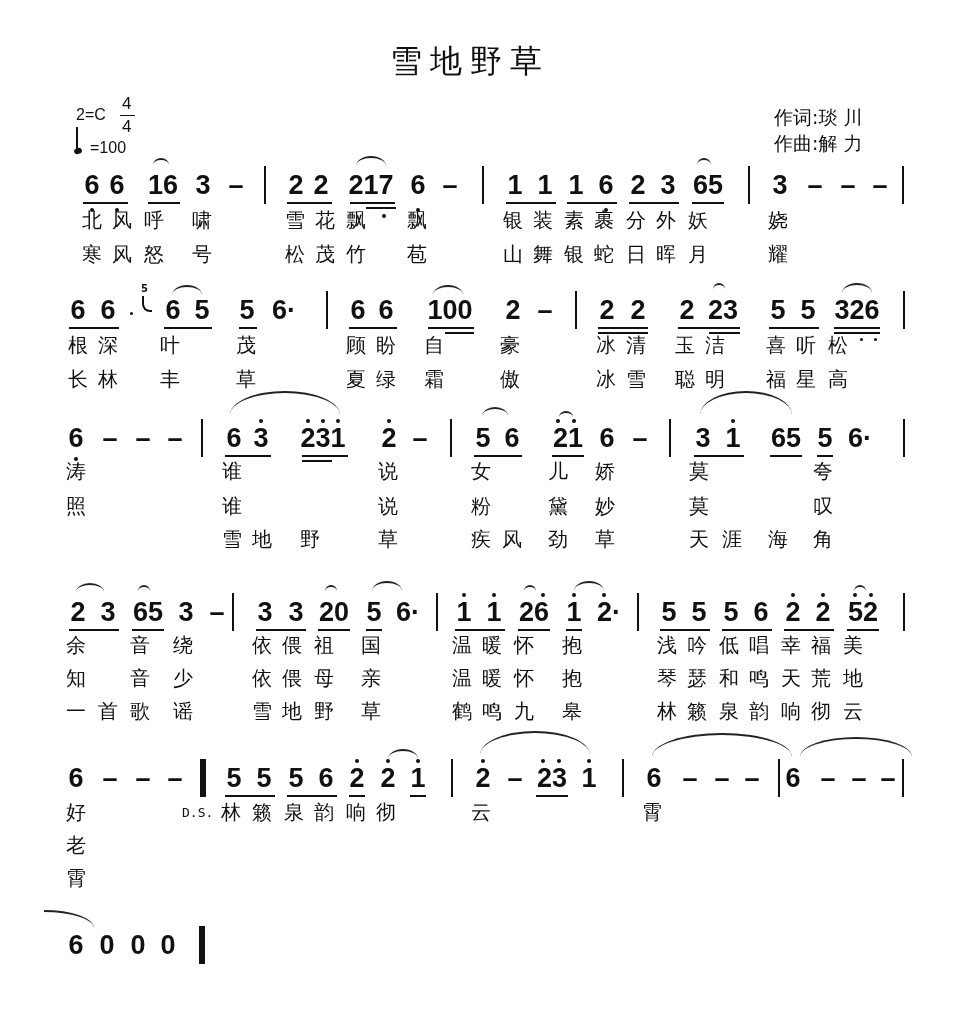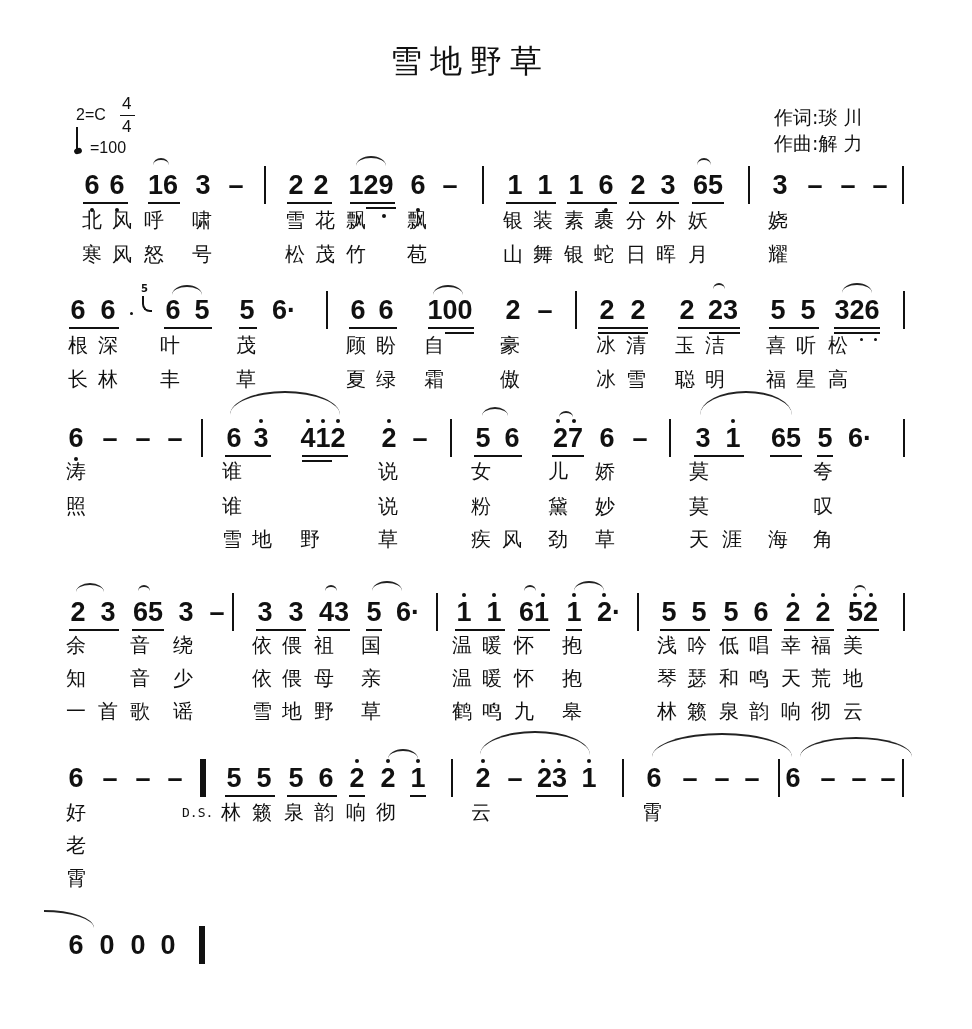--- a/index.html
+++ b/index.html
@@ -49,21 +49,21 @@
   <div class="note" style="left:145px;top:0;width:36px;">16</div>
   <div class="u1" style="left:148px;top:32px;width:32px;"></div>
   <div class="note" style="left:193px;top:0;width:20px;">3</div>
   <div class="note" style="left:226px;top:0;width:20px;">–</div>
   <div class="bar" style="left:264px;top:-4px;"></div>
 
   <div class="note" style="left:286px;top:0;width:20px;">2</div>
   <div class="note" style="left:311px;top:0;width:20px;">2</div>
   <div class="u1" style="left:287px;top:32px;width:45px;"></div>
   <div class="slur" style="left:356px;top:-14px;width:30px;height:8px;"></div>
-  <div class="note" style="left:346px;top:0;width:50px;">129</div>
+  <div class="note" style="left:346px;top:0;width:50px;">217</div>
   <div class="u1" style="left:350px;top:32px;width:45px;"></div>
   <div class="u1" style="left:366px;top:37px;width:30px;"></div>
   <div class="dot" style="left:382px;top:44px;"></div>
   <div class="note" style="left:408px;top:0;width:20px;">6</div>
   <div class="dot" style="left:416px;top:38px;"></div>
   <div class="note" style="left:440px;top:0;width:20px;">–</div>
   <div class="bar" style="left:482px;top:-4px;"></div>
 
   <div class="note" style="left:505px;top:0;width:20px;">1</div>
   <div class="note" style="left:535px;top:0;width:20px;">1</div>
@@ -207,37 +207,37 @@
   <div class="note" style="left:100px;top:0;width:20px;">–</div>
   <div class="note" style="left:133px;top:0;width:20px;">–</div>
   <div class="note" style="left:165px;top:0;width:20px;">–</div>
   <div class="bar" style="left:201px;top:-4px;"></div>
 
   <div class="slur" style="left:230px;top:-32px;width:110px;height:22px;"></div>
   <div class="note" style="left:224px;top:0;width:20px;">6</div>
   <div class="note" style="left:251px;top:0;width:20px;">3</div>
   <div class="dot" style="left:259px;top:-4px;"></div>
   <div class="u1" style="left:225px;top:32px;width:46px;"></div>
-  <div class="note" style="left:298px;top:0;width:50px;">412</div>
+  <div class="note" style="left:298px;top:0;width:50px;">231</div>
   <div class="dot" style="left:306px;top:-4px;"></div>
   <div class="dot" style="left:321px;top:-4px;"></div>
   <div class="dot" style="left:336px;top:-4px;"></div>
   <div class="u1" style="left:302px;top:32px;width:46px;"></div>
   <div class="u1" style="left:302px;top:37px;width:30px;"></div>
   <div class="note" style="left:379px;top:0;width:20px;">2</div>
   <div class="dot" style="left:387px;top:-4px;"></div>
   <div class="note" style="left:410px;top:0;width:20px;">–</div>
   <div class="bar" style="left:450px;top:-4px;"></div>
 
   <div class="slur" style="left:482px;top:-16px;width:26px;height:7px;"></div>
   <div class="note" style="left:473px;top:0;width:20px;">5</div>
   <div class="note" style="left:502px;top:0;width:20px;">6</div>
   <div class="u1" style="left:474px;top:32px;width:48px;"></div>
   <div class="slur" style="left:559px;top:-12px;width:14px;height:4px;"></div>
-  <div class="note" style="left:550px;top:0;width:36px;">27</div>
+  <div class="note" style="left:550px;top:0;width:36px;">21</div>
   <div class="dot" style="left:556px;top:-4px;"></div>
   <div class="dot" style="left:572px;top:-4px;"></div>
   <div class="u1" style="left:552px;top:32px;width:32px;"></div>
   <div class="note" style="left:597px;top:0;width:20px;">6</div>
   <div class="note" style="left:630px;top:0;width:20px;">–</div>
   <div class="bar" style="left:669px;top:-4px;"></div>
 
   <div class="slur" style="left:700px;top:-32px;width:92px;height:22px;"></div>
   <div class="note" style="left:693px;top:0;width:20px;">3</div>
   <div class="note" style="left:723px;top:0;width:20px;">1</div>
@@ -291,35 +291,35 @@
   <div class="note" style="left:130px;top:0;width:36px;">65</div>
   <div class="u1" style="left:132px;top:32px;width:32px;"></div>
   <div class="note" style="left:176px;top:0;width:20px;">3</div>
   <div class="note" style="left:207px;top:0;width:20px;">–</div>
   <div class="bar" style="left:232px;top:-4px;"></div>
 
   <div class="note" style="left:255px;top:0;width:20px;">3</div>
   <div class="note" style="left:286px;top:0;width:20px;">3</div>
   <div class="u1" style="left:256px;top:32px;width:50px;"></div>
   <div class="slur" style="left:325px;top:-12px;width:12px;height:4px;"></div>
-  <div class="note" style="left:316px;top:0;width:36px;">43</div>
+  <div class="note" style="left:316px;top:0;width:36px;">20</div>
   <div class="u1" style="left:318px;top:32px;width:32px;"></div>
   <div class="slur" style="left:372px;top:-16px;width:30px;height:8px;"></div>
   <div class="note" style="left:364px;top:0;width:20px;">5</div>
   <div class="u1" style="left:366px;top:32px;width:16px;"></div>
   <div class="note" style="left:393px;top:0;width:30px;">6·</div>
   <div class="bar" style="left:436px;top:-4px;"></div>
 
   <div class="note" style="left:454px;top:0;width:20px;">1</div>
   <div class="dot" style="left:462px;top:-4px;"></div>
   <div class="note" style="left:484px;top:0;width:20px;">1</div>
   <div class="dot" style="left:492px;top:-4px;"></div>
   <div class="u1" style="left:455px;top:32px;width:50px;"></div>
   <div class="slur" style="left:524px;top:-12px;width:12px;height:4px;"></div>
-  <div class="note" style="left:516px;top:0;width:36px;">61</div>
+  <div class="note" style="left:516px;top:0;width:36px;">26</div>
   <div class="dot" style="left:541px;top:-4px;"></div>
   <div class="u1" style="left:518px;top:32px;width:32px;"></div>
   <div class="slur" style="left:574px;top:-16px;width:30px;height:8px;"></div>
   <div class="note" style="left:564px;top:0;width:20px;">1</div>
   <div class="dot" style="left:572px;top:-4px;"></div>
   <div class="u1" style="left:566px;top:32px;width:16px;"></div>
   <div class="note" style="left:594px;top:0;width:30px;">2·</div>
   <div class="dot" style="left:602px;top:-4px;"></div>
   <div class="bar" style="left:637px;top:-4px;"></div>
 

